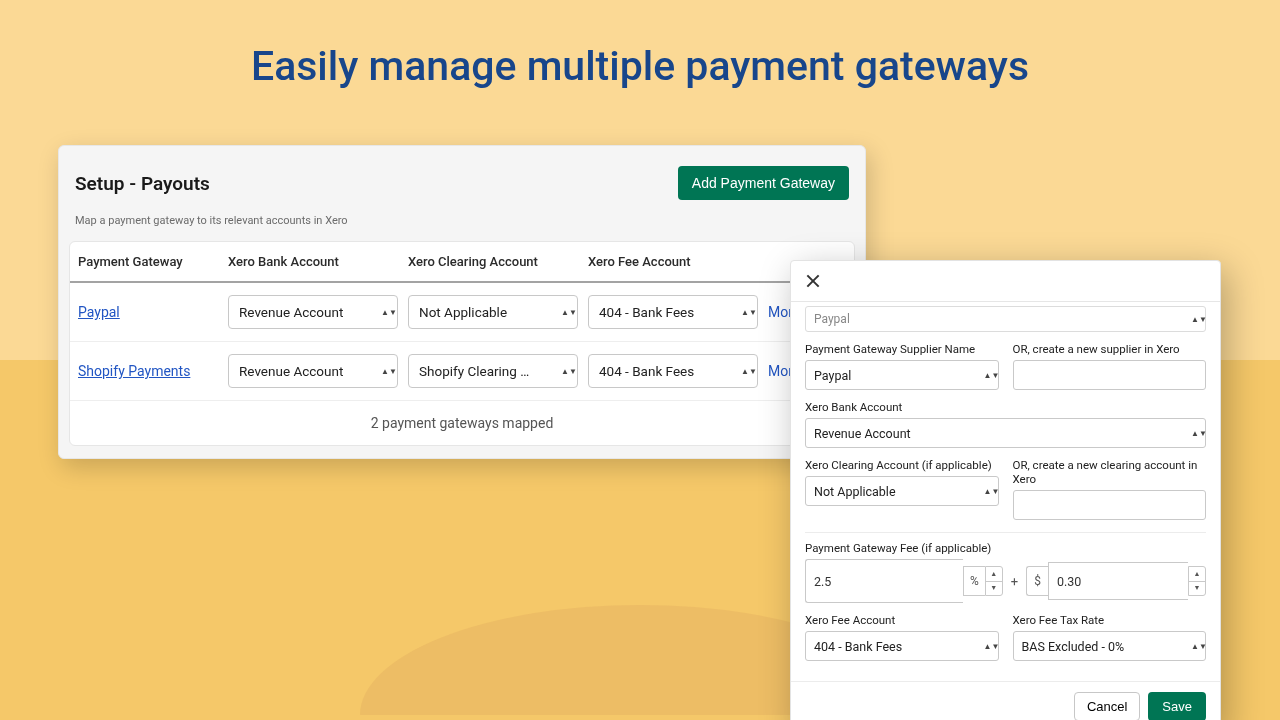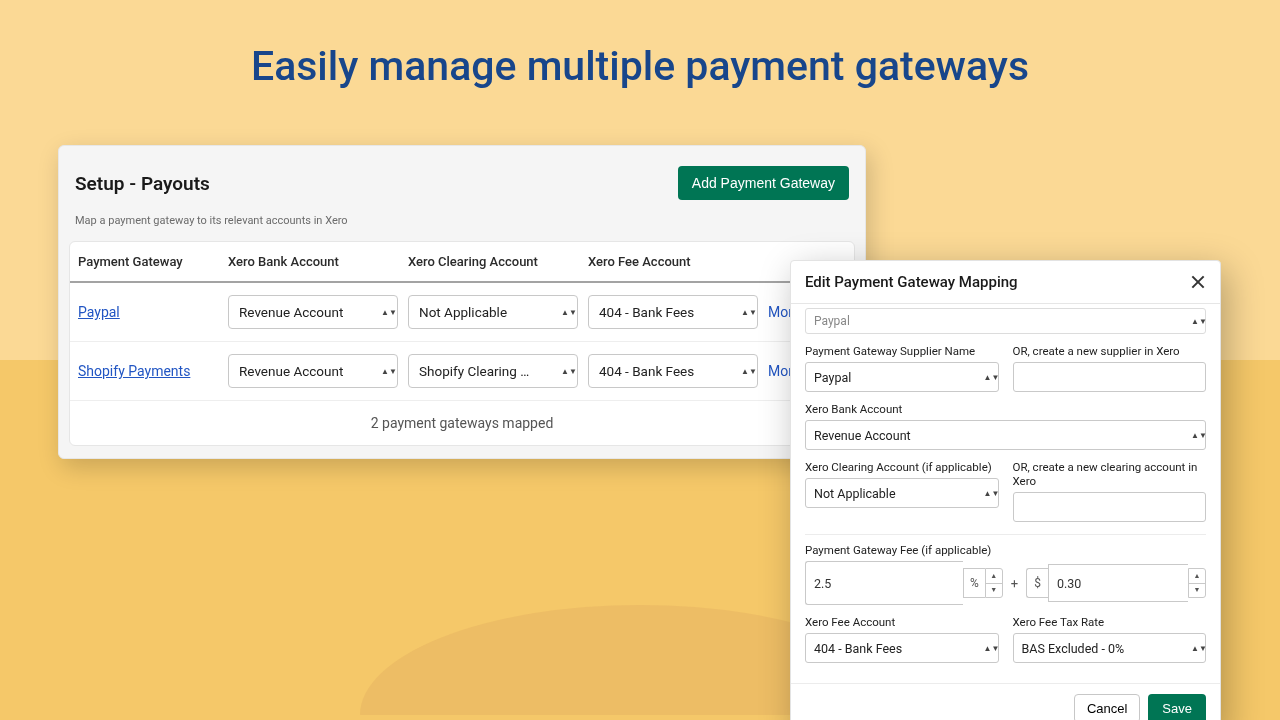--- a/index.html
+++ b/index.html
@@ -166,21 +166,20 @@
       </div>
       <span class="more">More</span>
     </div>
 
     <div class="tfoot">2 payment gateways mapped</div>
   </div>
 </div>
 
 <div class="modal">
   <div class="modal-head">
-    <h3>Edit Payment Gateway Mapping</h3>
     <div class="close-icon"></div>
   </div>
   <div class="modal-body">
     <div class="topstub">
       <span>Paypal</span>
       <span class="updn">▲▼</span>
     </div>
 
     <div class="mrow">
       <div class="mcol">

